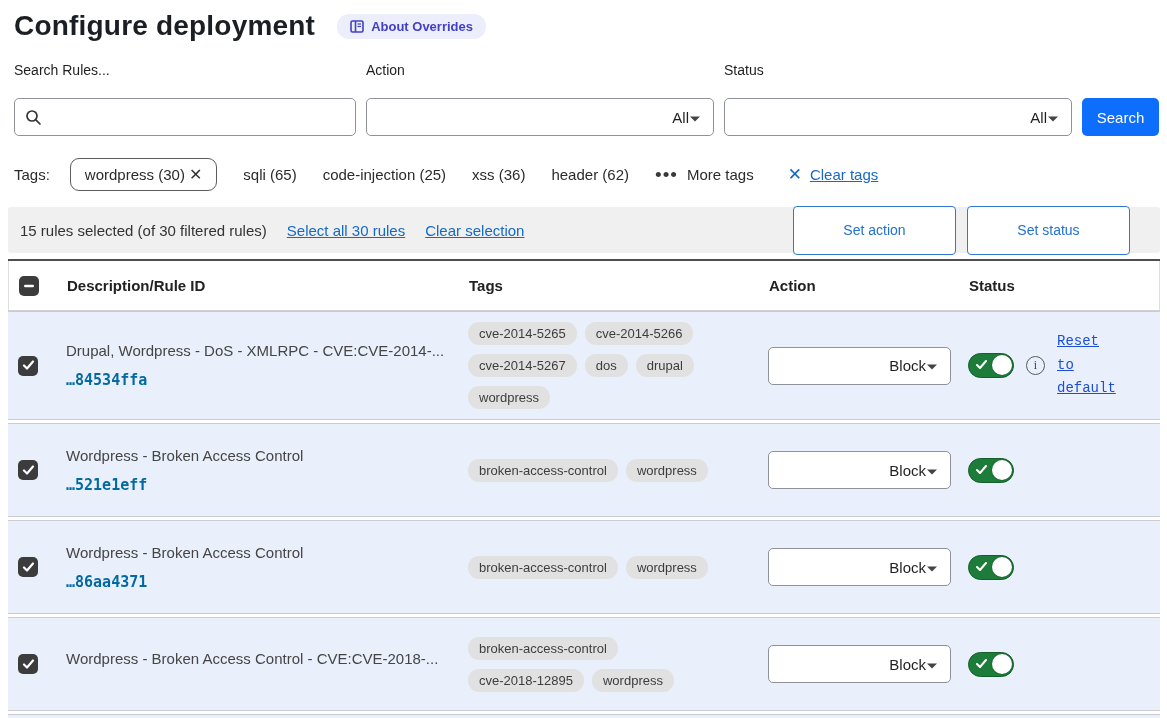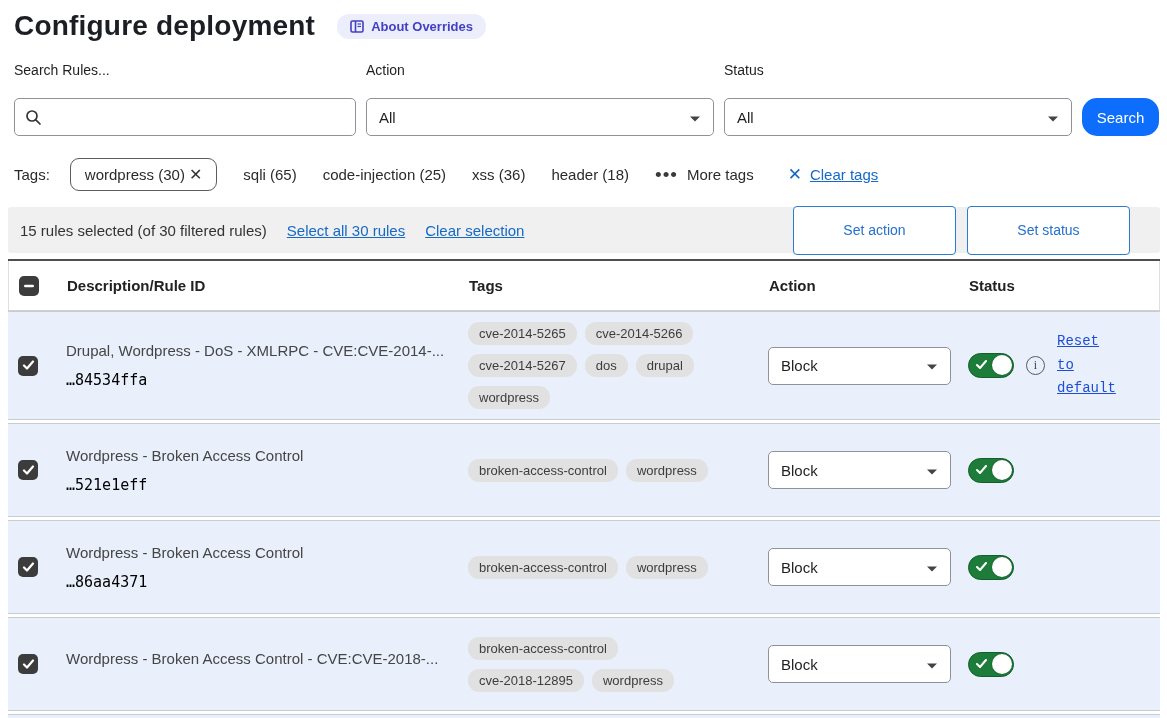--- a/index.html
+++ b/index.html
@@ -20,25 +20,25 @@
   }
   
   .filters { display: flex; gap: 10px; margin-bottom: 22px; }
   .filter-col { display: flex; flex-direction: column; gap: 20px; }
   .filter-label { font-size: 14px; color: #1f1f1f; }
   .text-input, .select-box {
     height: 38px; border: 1px solid #8f9399; border-radius: 5px; background: #fff;
     display: flex; align-items: center; font-size: 15px; color: #1f1f1f;
   }
   .text-input { width: 342px; padding: 0 10px; gap: 8px; }
-  .select-box { width: 348px; padding: 0 12px; justify-content: space-between; cursor: pointer; }
+  .select-box { width: 348px; padding: 0 12px; justify-content: flex-end; cursor: pointer; }
   .row-select { width: 183px; }
   .search-btn {
     margin-left: auto; margin-right: 2px; align-self: flex-end;
-    width: 89px; height: 38px; border: none; border-radius: 15px;
+    width: 89px; height: 38px; border: none; border-radius: 5px;
     background: #0d6efd; color: #fff; font-size: 15px; font-family: inherit; cursor: pointer;
   }
   
   .tags-bar { display: flex; align-items: center; gap: 26px; margin-bottom: 16px; font-size: 15px; color: #2b2b2b; flex-wrap: nowrap; }
   .tags-label { margin-right: -6px; }
   .selected-chip {
     display: inline-flex; align-items: center; gap: 4px;
     border: 1.5px solid #5c5c5c; border-radius: 9px; background: #fff;
     padding: 7px 14px; cursor: pointer;
   }
@@ -82,21 +82,21 @@
   .row:first-child { margin-top: 0; }
   .row.partial { min-height: 12px; height: 12px; padding: 0; }
   
   .checkbox {
     width: 20px; height: 20px; border-radius: 5px; background: #3c3c3c;
     display: flex; align-items: center; justify-content: center; cursor: pointer;
   }
   
   .desc-cell { font-size: 15px; color: #454545; padding-right: 20px; }
   .rule-desc { margin-bottom: 12px; }
-  .rule-id { font-family: "DejaVu Sans Mono", monospace; font-size: 15px; color: #000000; }
+  .rule-id { font-family: "DejaVu Sans Mono", monospace; font-size: 15px; color: #0369a1; font-weight: bold; }
   
   .row-tags { width: 272px; display: flex; flex-wrap: wrap; gap: 9px 8px; }
   .pill {
     background: #e1e1e1; color: #3d3d3d; font-size: 13px;
     padding: 4px 11px; border-radius: 11px; white-space: nowrap;
   }
   
   .status-cell { display: flex; align-items: center; gap: 12px; }
   .toggle {
     position: relative; width: 46px; height: 25px; border-radius: 13px;
@@ -173,21 +173,21 @@
   </div>
   <button class="search-btn">Search</button>
 </div>
 
 <div class="tags-bar">
   <span class="tags-label">Tags:</span>
   <span class="selected-chip">
     <span>wordpress (30)</span>
     <span class="chip-x">✕</span>
   </span>
-  <span class="filter-tags-wrap"><span class="filter-tag">sqli (65)</span><span class="filter-tag">code-injection (25)</span><span class="filter-tag">xss (36)</span><span class="filter-tag">header (18)</span></span>
+  <span class="filter-tags-wrap"><span class="filter-tag">sqli (65)</span><span class="filter-tag">code-injection (25)</span><span class="filter-tag">xss (36)</span><span class="filter-tag">header (62)</span></span>
   <span class="more-tags">
     <span class="dots">•••</span>
     <span>More tags</span>
   </span>
   <span class="clear-tags">
     <span class="clear-x">✕</span>
     <span class="link-text">Clear tags</span>
   </span>
 </div>
 

